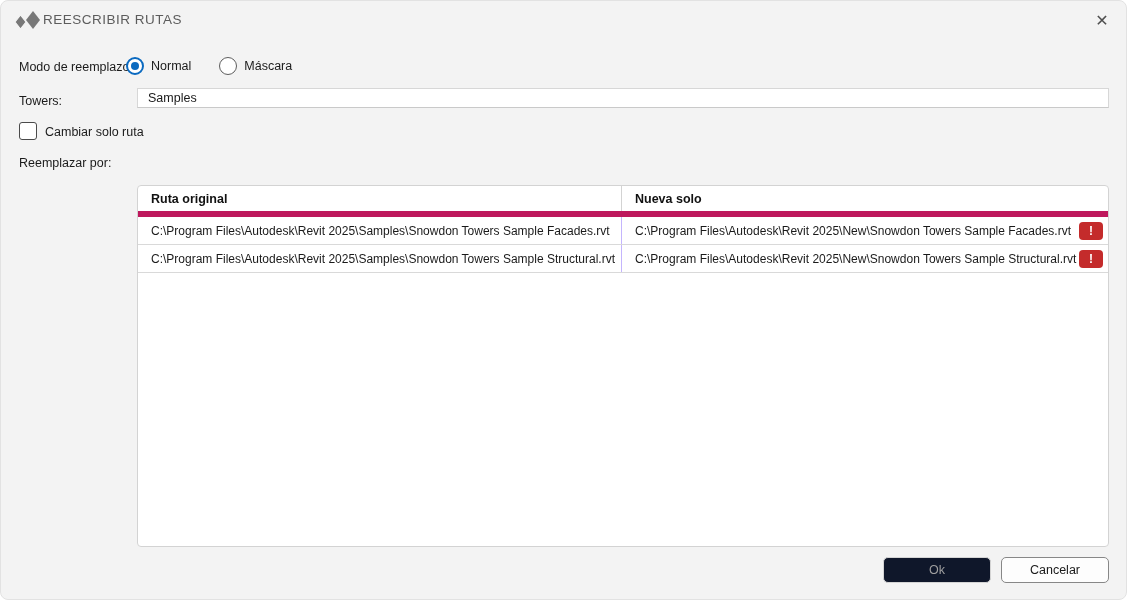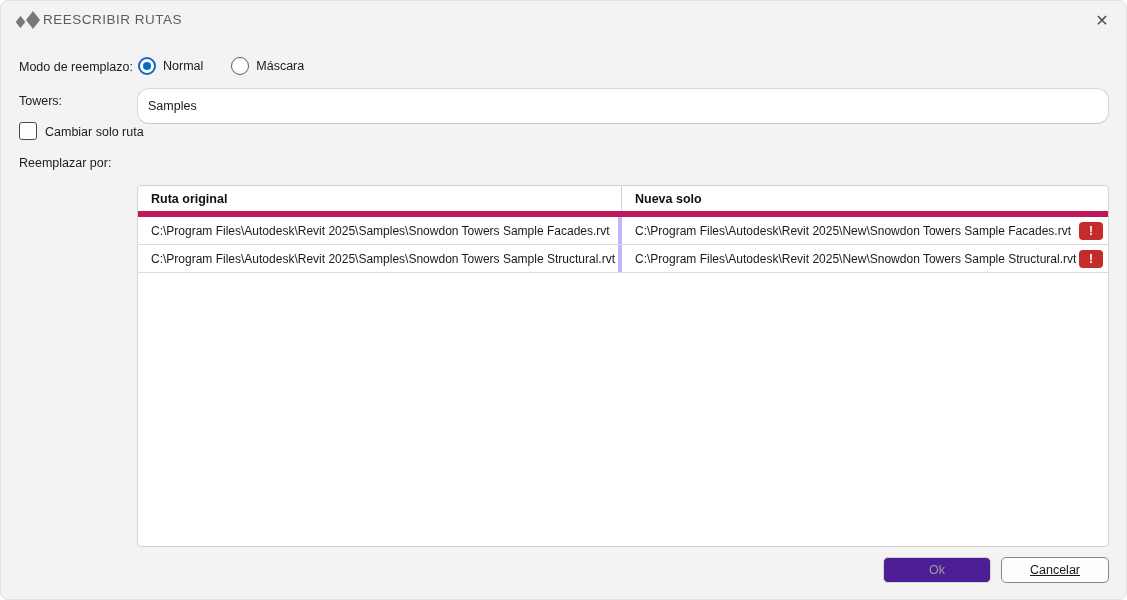--- a/index.html
+++ b/index.html
@@ -16,33 +16,33 @@
     letter-spacing:0.5px; white-space:nowrap;
   }
   .close-btn {
     position:absolute; right:12px; top:7px; width:24px; height:24px;
     display:flex; align-items:center; justify-content:center;
     font-size:16px; color:#4f4f4f; cursor:pointer; border-radius:4px;
   }
   
   .lbl { position:absolute; left:18px; font-size:12.5px; color:#1b1b1b; white-space:nowrap; }
   
-  .radio-row { position:absolute; left:137px; top:56px; display:flex; align-items:center; }
+  .radio-row { position:absolute; left:125px; top:56px; display:flex; align-items:center; }
   .radio { width:18px; height:18px; border-radius:50%; background:#fff; position:relative; flex:0 0 auto; }
   .radio.checked { border:2px solid #0b6ac0; }
   .radio.checked::after { content:""; position:absolute; inset:3px; border-radius:50%; background:#0b6ac0; }
   .radio.unchecked { border:1px solid #5d5d5d; }
   .radio-label { font-size:12.5px; color:#1b1b1b; margin-left:7px; }
   .radio-group { display:flex; align-items:center; }
   .radio-gap { width:28px; }
   
   .txt {
-    position:absolute; left:136px; width:972px; height:36px;
+    position:absolute; left:136px; width:972px; height:20px;
     background:#fff; border:1px solid #d7d7d7; border-bottom-color:#c9c9c9;
-    border-radius:12px; padding:0 10px; font-size:12.5px; color:#1a1a1a;
+    border-radius:0; padding:0 10px; font-size:12.5px; color:#1a1a1a;
     font-family:"Liberation Sans", sans-serif; outline:none;
   }
   
   .checkbox {
     position:absolute; left:18px; top:121px; width:18px; height:18px;
     background:#fff; border:1px solid #4a4a4a; border-radius:3px; cursor:pointer;
   }
   
   .grid {
     position:absolute; left:136px; top:184px; width:972px; height:362px;
@@ -53,35 +53,35 @@
     font-size:12.5px; font-weight:bold; color:#111; display:flex; align-items:center;
     padding-left:13px;
   }
   .gh-cell.c1 { width:484px; border-right:1px solid #d3d3d3; }
   .gh-cell.c2 { flex:1; }
   .grid-row { display:flex; height:28px; border-bottom:1px solid #d9d9d9; }
   .gr-cell {
     font-size:12px; color:#1a1a1a; display:flex; align-items:center;
     padding-left:13px; white-space:nowrap; overflow:hidden;
   }
-  .gr-cell.c1 { width:484px; border-right:4px solid #c4b5fd;text-align:right; }
+  .gr-cell.c1 { width:484px; border-right:1px solid #c4b5fd;text-align:right; }
   .gr-cell.c2 { flex:1; position:relative; }
   .err-badge {
     position:absolute; right:5px; top:5px; width:24px; height:18px;
     background:#c42b2b; border-radius:4px; color:#fff; font-size:12px; font-weight:bold;
     display:flex; align-items:center; justify-content:center; line-height:1;
   }
   
   .btn {
     position:absolute; top:556px; width:108px; height:26px;
     border-radius:5px; font-size:12.5px; display:flex; align-items:center; justify-content:center;
     font-family:"Liberation Sans", sans-serif; cursor:pointer;
   }
-  .btn-ok { left:882px; background:#4c1d95; border:1px solid #d4d4d4; color:#9f9f9f; cursor:default; }
-  .btn-cancel { left:1000px; background:#fdfdfd; border:1px solid #878787; color:#1a1a1a;text-decoration:underline; }
+  .btn-ok { left:882px; background:#0f172a; border:1px solid #d4d4d4; color:#9f9f9f; cursor:default; }
+  .btn-cancel { left:1000px; background:#fdfdfd; border:1px solid #878787; color:#1a1a1a; }
 </style>
 </head>
 <body>
 
 <div class="window">
 
   <div class="titlebar">
     <svg class="logo" viewBox="0 0 26 20">
       <path d="M12,10 L19,1 L26,10 L19,19 Z" fill="#787878"></path>
       <path d="M1,12 L6.5,5 L12,12 L6.5,19 Z" fill="#787878" stroke="#f3f3f3" stroke-width="1.2"></path>

